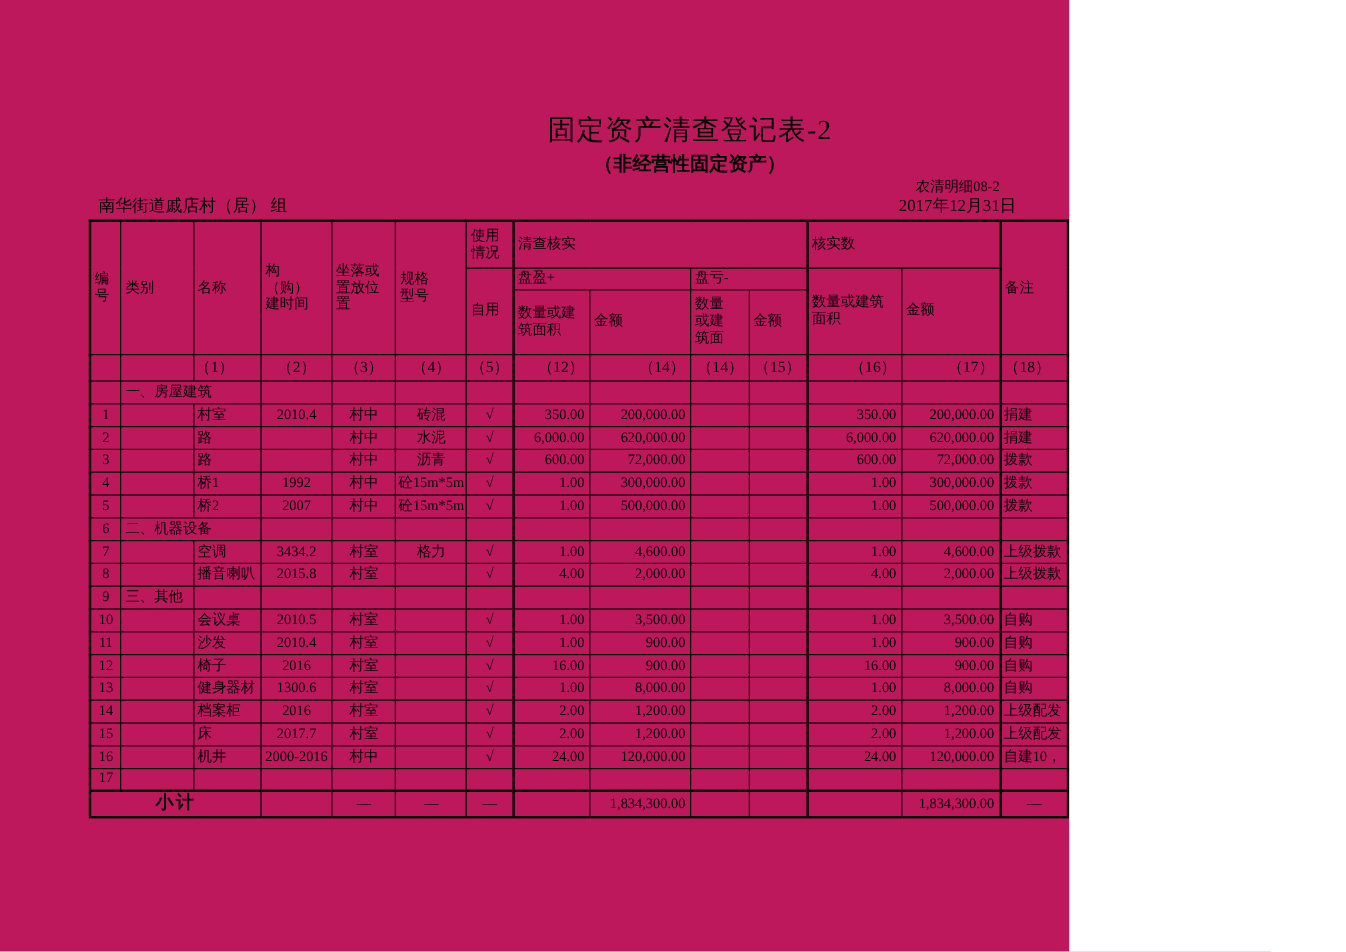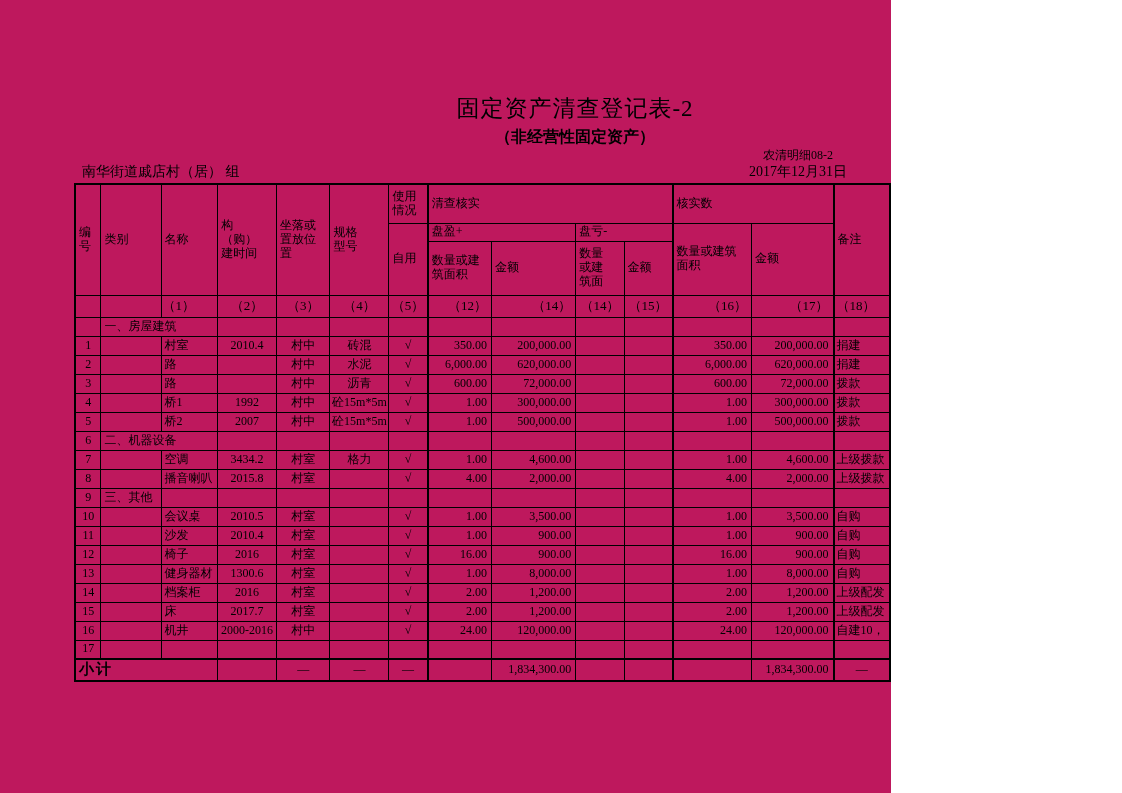--- a/index.html
+++ b/index.html
@@ -38,21 +38,21 @@
   td.c2 { text-align:left; white-space:nowrap; }
   td.c3 { text-align:center; white-space:nowrap; padding:0 1px; }
   td.c4 { text-align:center; }
   td.c5 { text-align:center; white-space:nowrap; padding:0 1px; }
   td.c6 { text-align:center; }
   td.c7,td.c8,td.c9,td.c10,td.c11,td.c12 { text-align:right; white-space:nowrap; padding:0 4px; }
   td.c13 { text-align:left; white-space:nowrap; padding:0 2px; }
   td.c7,td.c11,td.c13 { border-left-width:2px; }
   td.sec { white-space:nowrap; }
 
-  td.subtotal-label { font-size:15px; font-weight:bold; letter-spacing:2px; }
+  td.subtotal-label { font-size:15px; font-weight:bold; text-align:center; letter-spacing:2px; }
   tr.subtotal td.c13 { text-align:center; }
 </style>
 </head>
 <body>
 
 <div class="page">
   <div class="doc-title">固定资产清查登记表-2</div>
   <div class="doc-subtitle">（非经营性固定资产）</div>
   <div class="form-code">农清明细08-2</div>
   <div class="unit-label">南华街道戚店村（居）  组</div>

